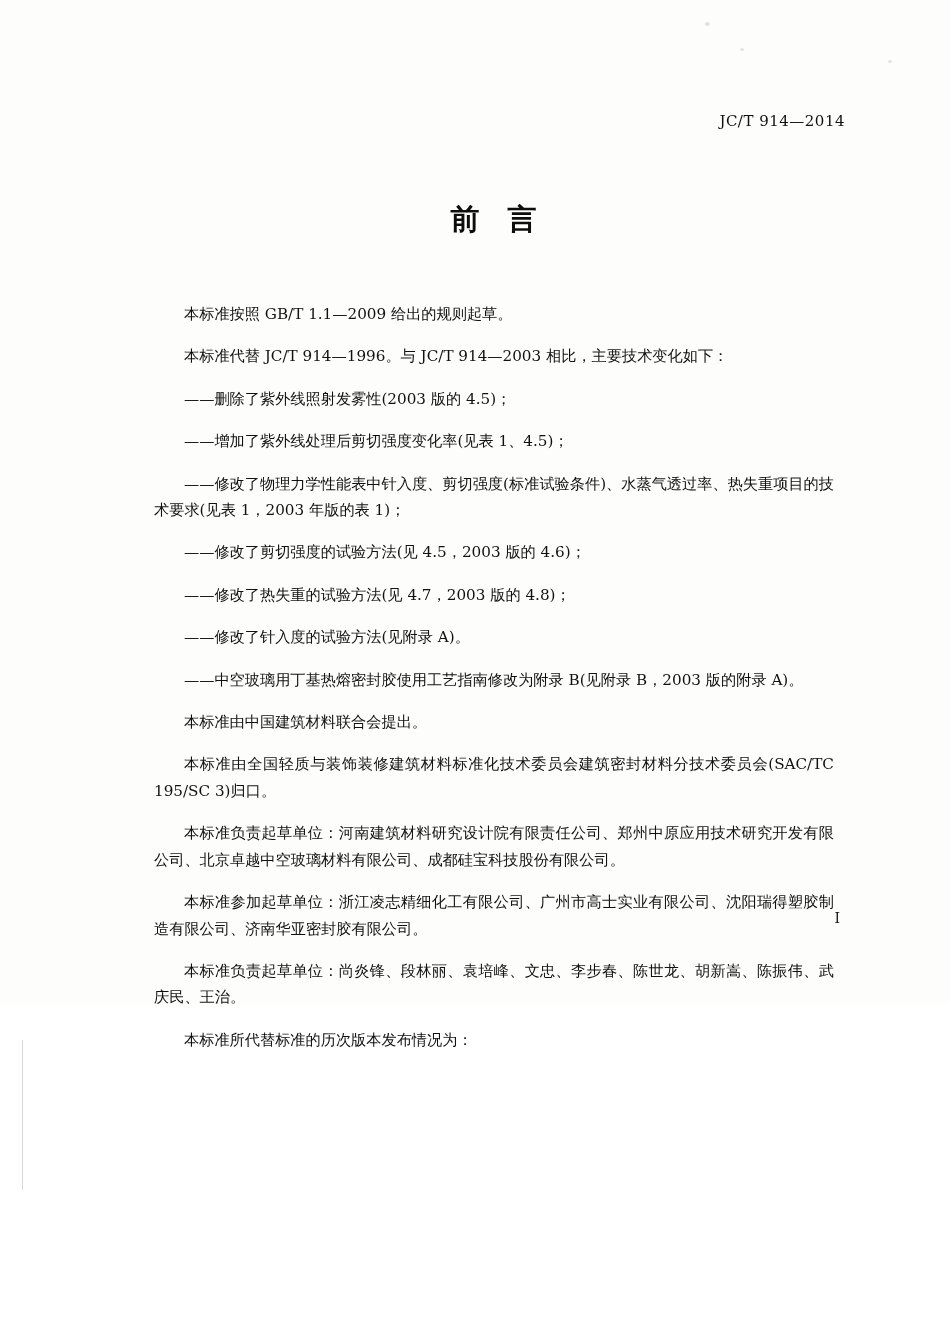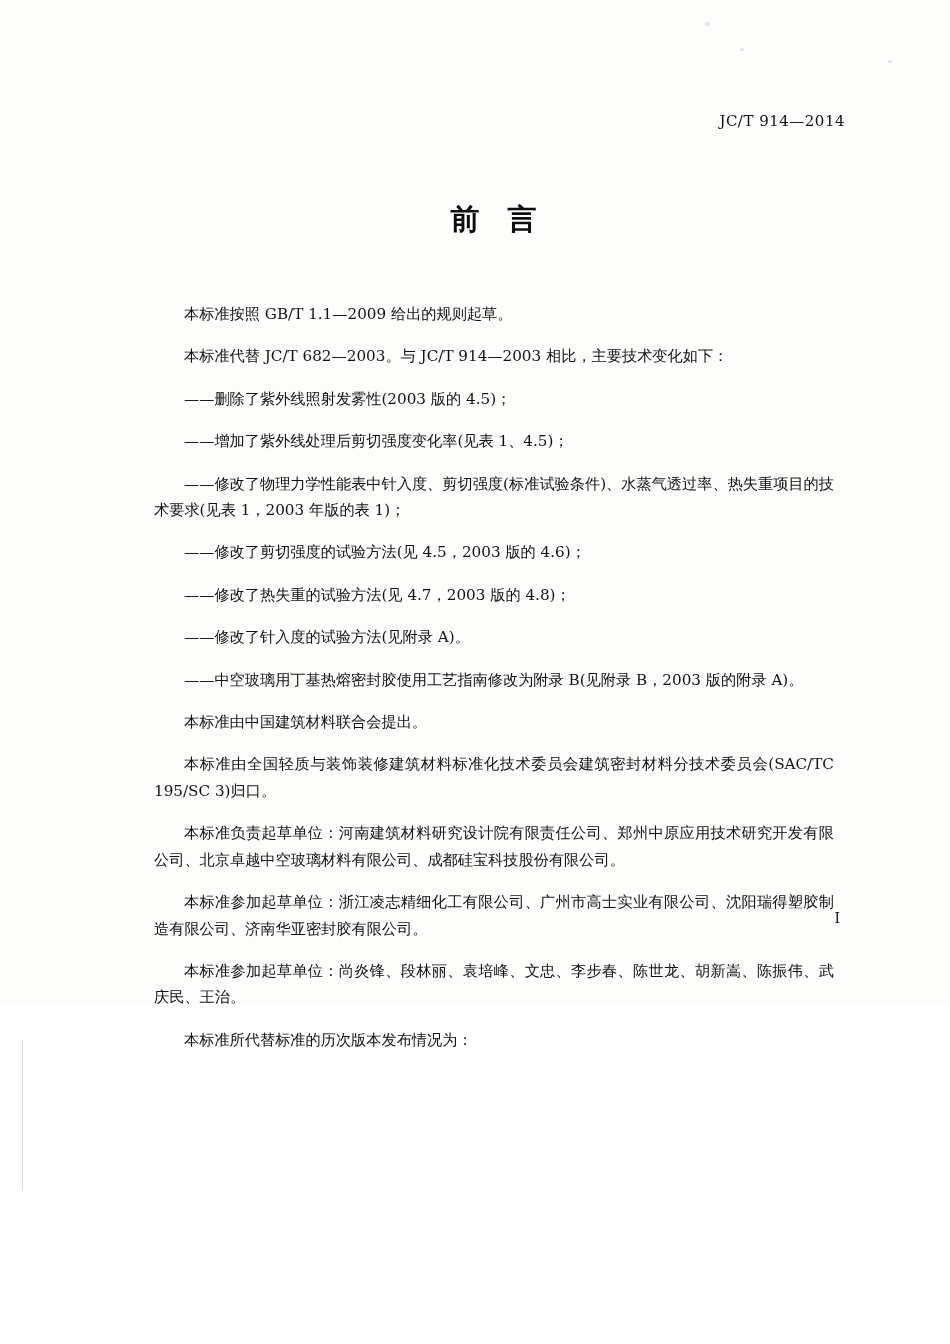--- a/index.html
+++ b/index.html
@@ -92,32 +92,32 @@
   <div class="speck" style="left:705px; top:22px; width:5px; height:4px;"></div>
   <div class="speck" style="left:740px; top:48px; width:4px; height:3px;"></div>
   <div class="speck" style="left:888px; top:60px; width:4px; height:3px;"></div>
 
   <div class="header-code">JC/T 914—2014</div>
 
   <div class="doc-title">前言</div>
 
   <div class="body-block">
     <p class="p indent-para">本标准按照 GB/T 1.1—2009 给出的规则起草。</p>
-    <p class="p indent-para">本标准代替 JC/T 682—2003。与 JC/T 914—2003 相比，主要技术变化如下：</p>
+    <p class="p indent-para">本标准代替 JC/T 914—1996。与 JC/T 914—2003 相比，主要技术变化如下：</p>
     <p class="p indent-para">——删除了紫外线照射发雾性(2003 版的 4.5)；</p>
     <p class="p indent-para">——增加了紫外线处理后剪切强度变化率(见表 1、4.5)；</p>
     <p class="p indent-para">——修改了物理力学性能表中针入度、剪切强度(标准试验条件)、水蒸气透过率、热失重项目的技术要求(见表 1，2003 年版的表 1)；</p>
     <p class="p indent-para">——修改了剪切强度的试验方法(见 4.5，2003 版的 4.6)；</p>
     <p class="p indent-para">——修改了热失重的试验方法(见 4.7，2003 版的 4.8)；</p>
     <p class="p indent-para">——修改了针入度的试验方法(见附录 A)。</p>
     <p class="p indent-para">——中空玻璃用丁基热熔密封胶使用工艺指南修改为附录 B(见附录 B，2003 版的附录 A)。</p>
     <p class="p indent-para">本标准由中国建筑材料联合会提出。</p>
     <p class="p indent-para">本标准由全国轻质与装饰装修建筑材料标准化技术委员会建筑密封材料分技术委员会(SAC/TC 195/SC 3)归口。</p>
     <p class="p indent-para">本标准负责起草单位：河南建筑材料研究设计院有限责任公司、郑州中原应用技术研究开发有限公司、北京卓越中空玻璃材料有限公司、成都硅宝科技股份有限公司。</p>
     <p class="p indent-para">本标准参加起草单位：浙江凌志精细化工有限公司、广州市高士实业有限公司、沈阳瑞得塑胶制造有限公司、济南华亚密封胶有限公司。</p>
-    <p class="p indent-para">本标准参加起草单位：尚炎锋、段林丽、袁培峰、文忠、李步春、陈世龙、胡新嵩、陈振伟、武庆民、王治。</p>
+    <p class="p indent-para">本标准负责起草单位：尚炎锋、段林丽、袁培峰、文忠、李步春、陈世龙、胡新嵩、陈振伟、武庆民、王治。</p>
     <p class="p indent-para">本标准所代替标准的历次版本发布情况为：</p>
   </div>
 
   <div class="edge-mark"></div>
 
   <div class="page-number">I</div>
 </div>
 
 </body></html>

